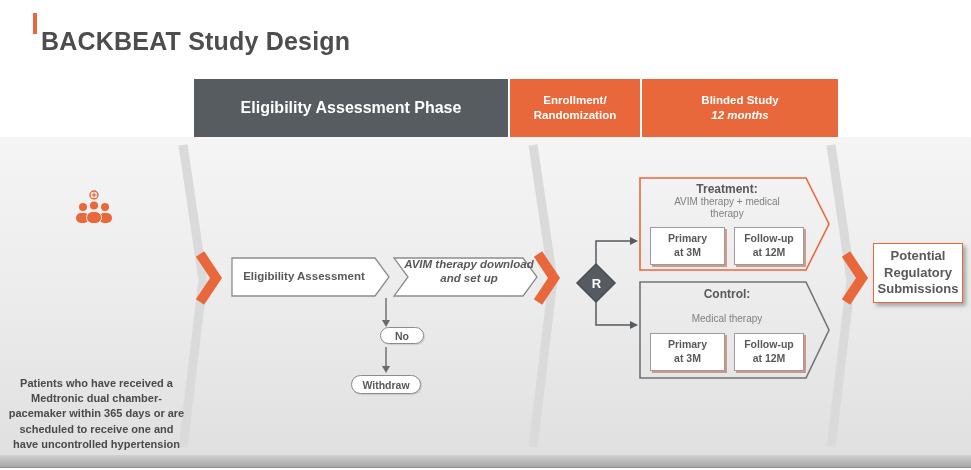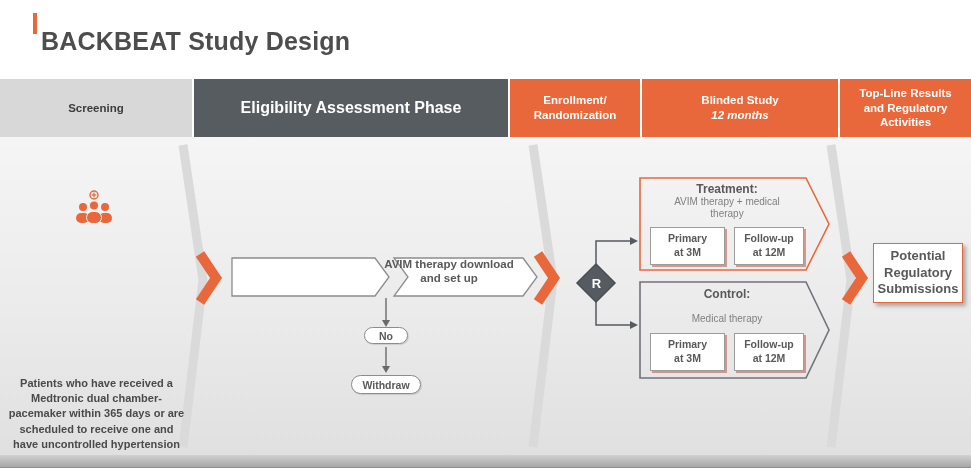--- a/index.html
+++ b/index.html
@@ -53,35 +53,29 @@
     background:linear-gradient(180deg,#d1d1d1,#a7a7a7); border-bottom:1px solid #8f8f8f; }
 </style>
 </head>
 <body>
 
 <div class="slide">
 
   <div class="accent-bar"></div>
   <h1 class="page-title">BACKBEAT Study Design</h1>
 
-  <div class="phase light" style="left:0; width:192px;">
-    <span>Screening</span>
-  </div>
   <div class="phase dark" style="left:194px; width:314px;">
     <span>Eligibility Assessment Phase</span>
   </div>
   <div class="phase orange" style="left:510px; width:130px;">
     <span>Enrollment/ Randomization</span>
   </div>
   <div class="phase orange" style="left:642px; width:196px;">
     <span>Blinded Study</span>
     <span class="sub">12 months</span>
-  </div>
-  <div class="phase orange" style="left:840px; width:131px;">
-    <span>Top-Line Results and Regulatory Activities</span>
   </div>
 
   <div class="body-area">
 
     <svg class="body-svg" width="971" height="318" viewBox="0 0 971 318">
 
       <polyline points="183,8 203,143 183,310" fill="none" stroke="#dadada" stroke-width="9"></polyline>
       <polyline points="533,8 553,143 533,310" fill="none" stroke="#dadada" stroke-width="9"></polyline>
       <polyline points="831,8 851,143 831,310" fill="none" stroke="#dadada" stroke-width="9"></polyline>
 
@@ -115,23 +109,24 @@
       <line x1="18.6" y1="5" x2="23.4" y2="5" stroke="#E8683B" stroke-width="1.2"></line>
       <circle cx="10" cy="17" r="4" fill="#E8683B"></circle>
       <circle cx="32" cy="17" r="4" fill="#E8683B"></circle>
       <circle cx="21" cy="15.5" r="4.6" fill="#E8683B" stroke="#f5f5f5" stroke-width="1"></circle>
       <rect x="3" y="23" width="13" height="10" rx="5" fill="#E8683B"></rect>
       <rect x="26" y="23" width="13" height="10" rx="5" fill="#E8683B"></rect>
       <rect x="13.5" y="21.5" width="15" height="12" rx="6" fill="#E8683B" stroke="#f5f5f5" stroke-width="1"></rect>
     </svg>
     <div class="overlay screen-desc">Patients who have received a Medtronic dual chamber-pacemaker within 365 days or are scheduled to receive one and have uncontrolled hypertension despite medications*</div>
 
-    <div class="overlay center shape-label" style="left:384px; top:121px; width:130px; height:27px;">AVIM therapy download and set up</div>
+    <div class="overlay center shape-label" style="left:234px; top:121px; width:140px; height:38px;">Eligibility Assessment</div>
+    <div class="overlay center shape-label" style="left:404px; top:121px; width:130px; height:27px;font-style:italic;">AVIM therapy download and set up</div>
 
-    <div class="overlay center pill" style="left:364px; top:190px; width:44px; height:17px;text-align:right;">No</div>
+    <div class="overlay center pill" style="left:380px; top:190px; width:44px; height:17px;text-align:right;">No</div>
     <div class="overlay center pill" style="left:351px; top:238px; width:70px; height:19px;">Withdraw</div>
 
     <div class="overlay center r-label" style="left:578px; top:128px; width:37px; height:36px;">R</div>
 
     <div class="overlay grp-title" style="left:642px; top:45px; width:170px;">Treatment:</div>
     <div class="overlay grp-sub" style="left:657px; top:59px; width:140px;">AVIM therapy + medical therapy</div>
     <div class="overlay center col milestone" style="left:650px; top:90px; width:75px; height:38px;">
       <span>Primary</span>
       <span>at 3M</span>
     </div>

